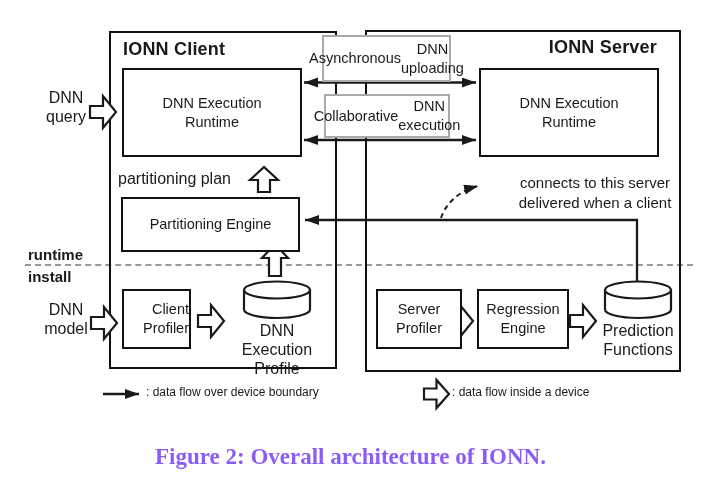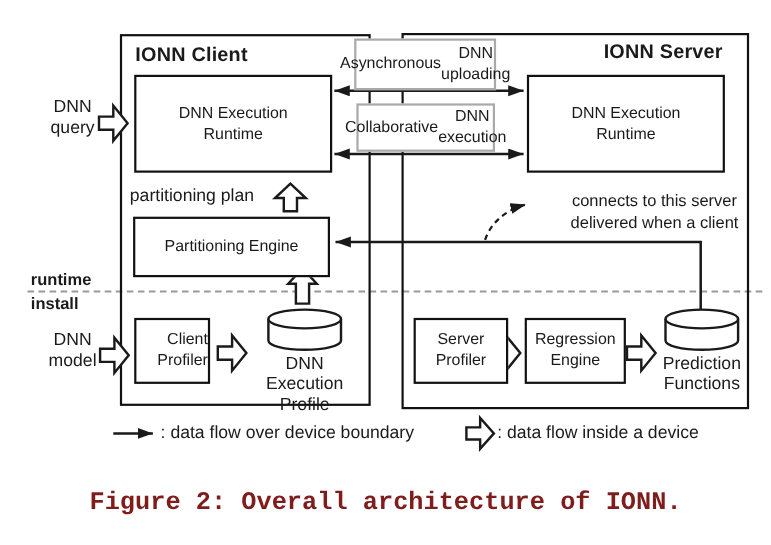--- a/index.html
+++ b/index.html
@@ -38,25 +38,25 @@
   .lbl{position:absolute;font-size:16px;line-height:19px;}
   .lbl.part-plan{left:118px;top:169px;}
   .lbl.dnn-query{left:38px;top:88px;width:56px;text-align:center;}
   .lbl.dnn-model{left:38px;top:300px;width:56px;text-align:center;}
   .lbl.profile-db{left:226px;top:321px;width:102px;text-align:center;}
   .lbl.pred-db{left:587px;top:321px;width:102px;text-align:center;}
   .lbl.note{left:494px;top:173px;width:202px;text-align:center;font-size:15px;line-height:20px;}
   .phase{position:absolute;left:28px;font-weight:bold;font-size:15px;}
   .phase.runtime{top:246px;}
   .phase.install{top:268px;}
-  .legendtxt{position:absolute;font-size:16px;top:385px;}
+  .legendtxt{position:absolute;font-size:12px;top:385px;}
   .legendtxt.solid{left:146px;}
   .legendtxt.hollow{left:452px;}
   .caption{position:absolute;left:0;top:444px;width:701px;text-align:center;
-    font-family:Liberation Mono, monospace;font-weight:bold;font-size:23px;color:#7f1d1d;}
+    font-family:Liberation Serif, serif;font-weight:bold;font-size:23px;color:#8b5cf6;}
 </style>
 </head>
 <body>
 
 <div class="figure">
 
   <div class="divider"></div>
   <div class="phase runtime">runtime</div>
   <div class="phase install">install</div>
 

